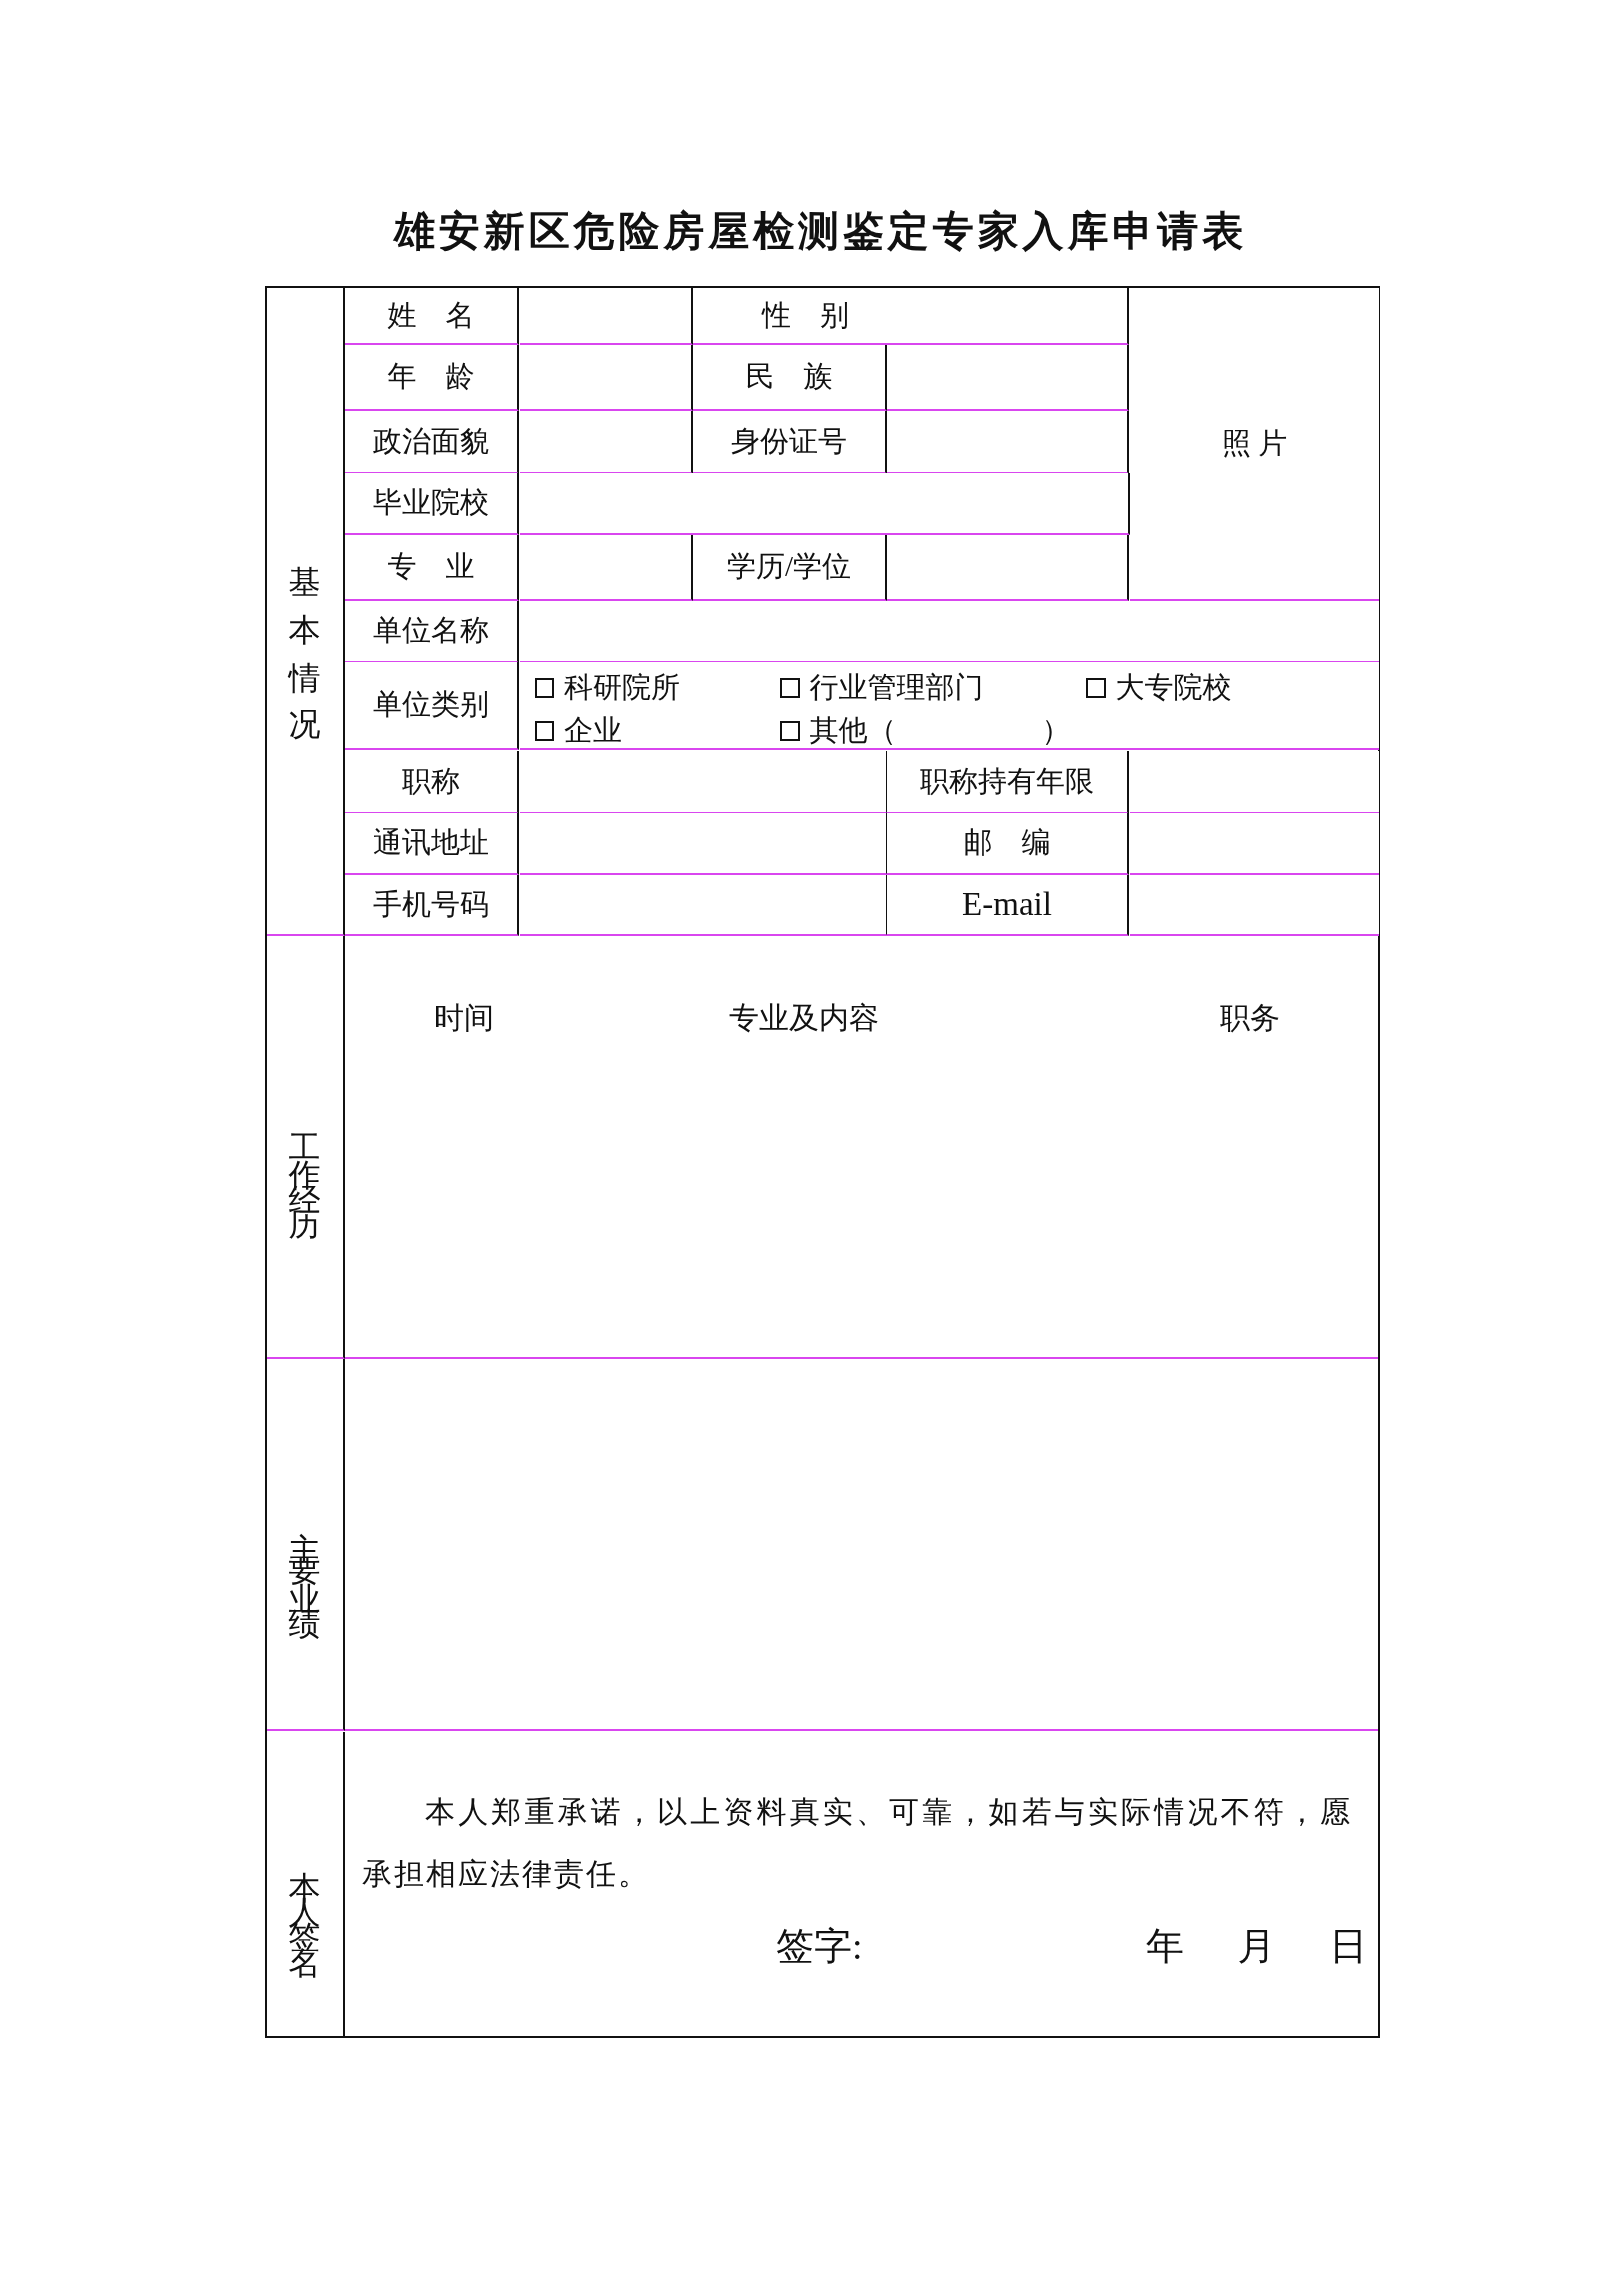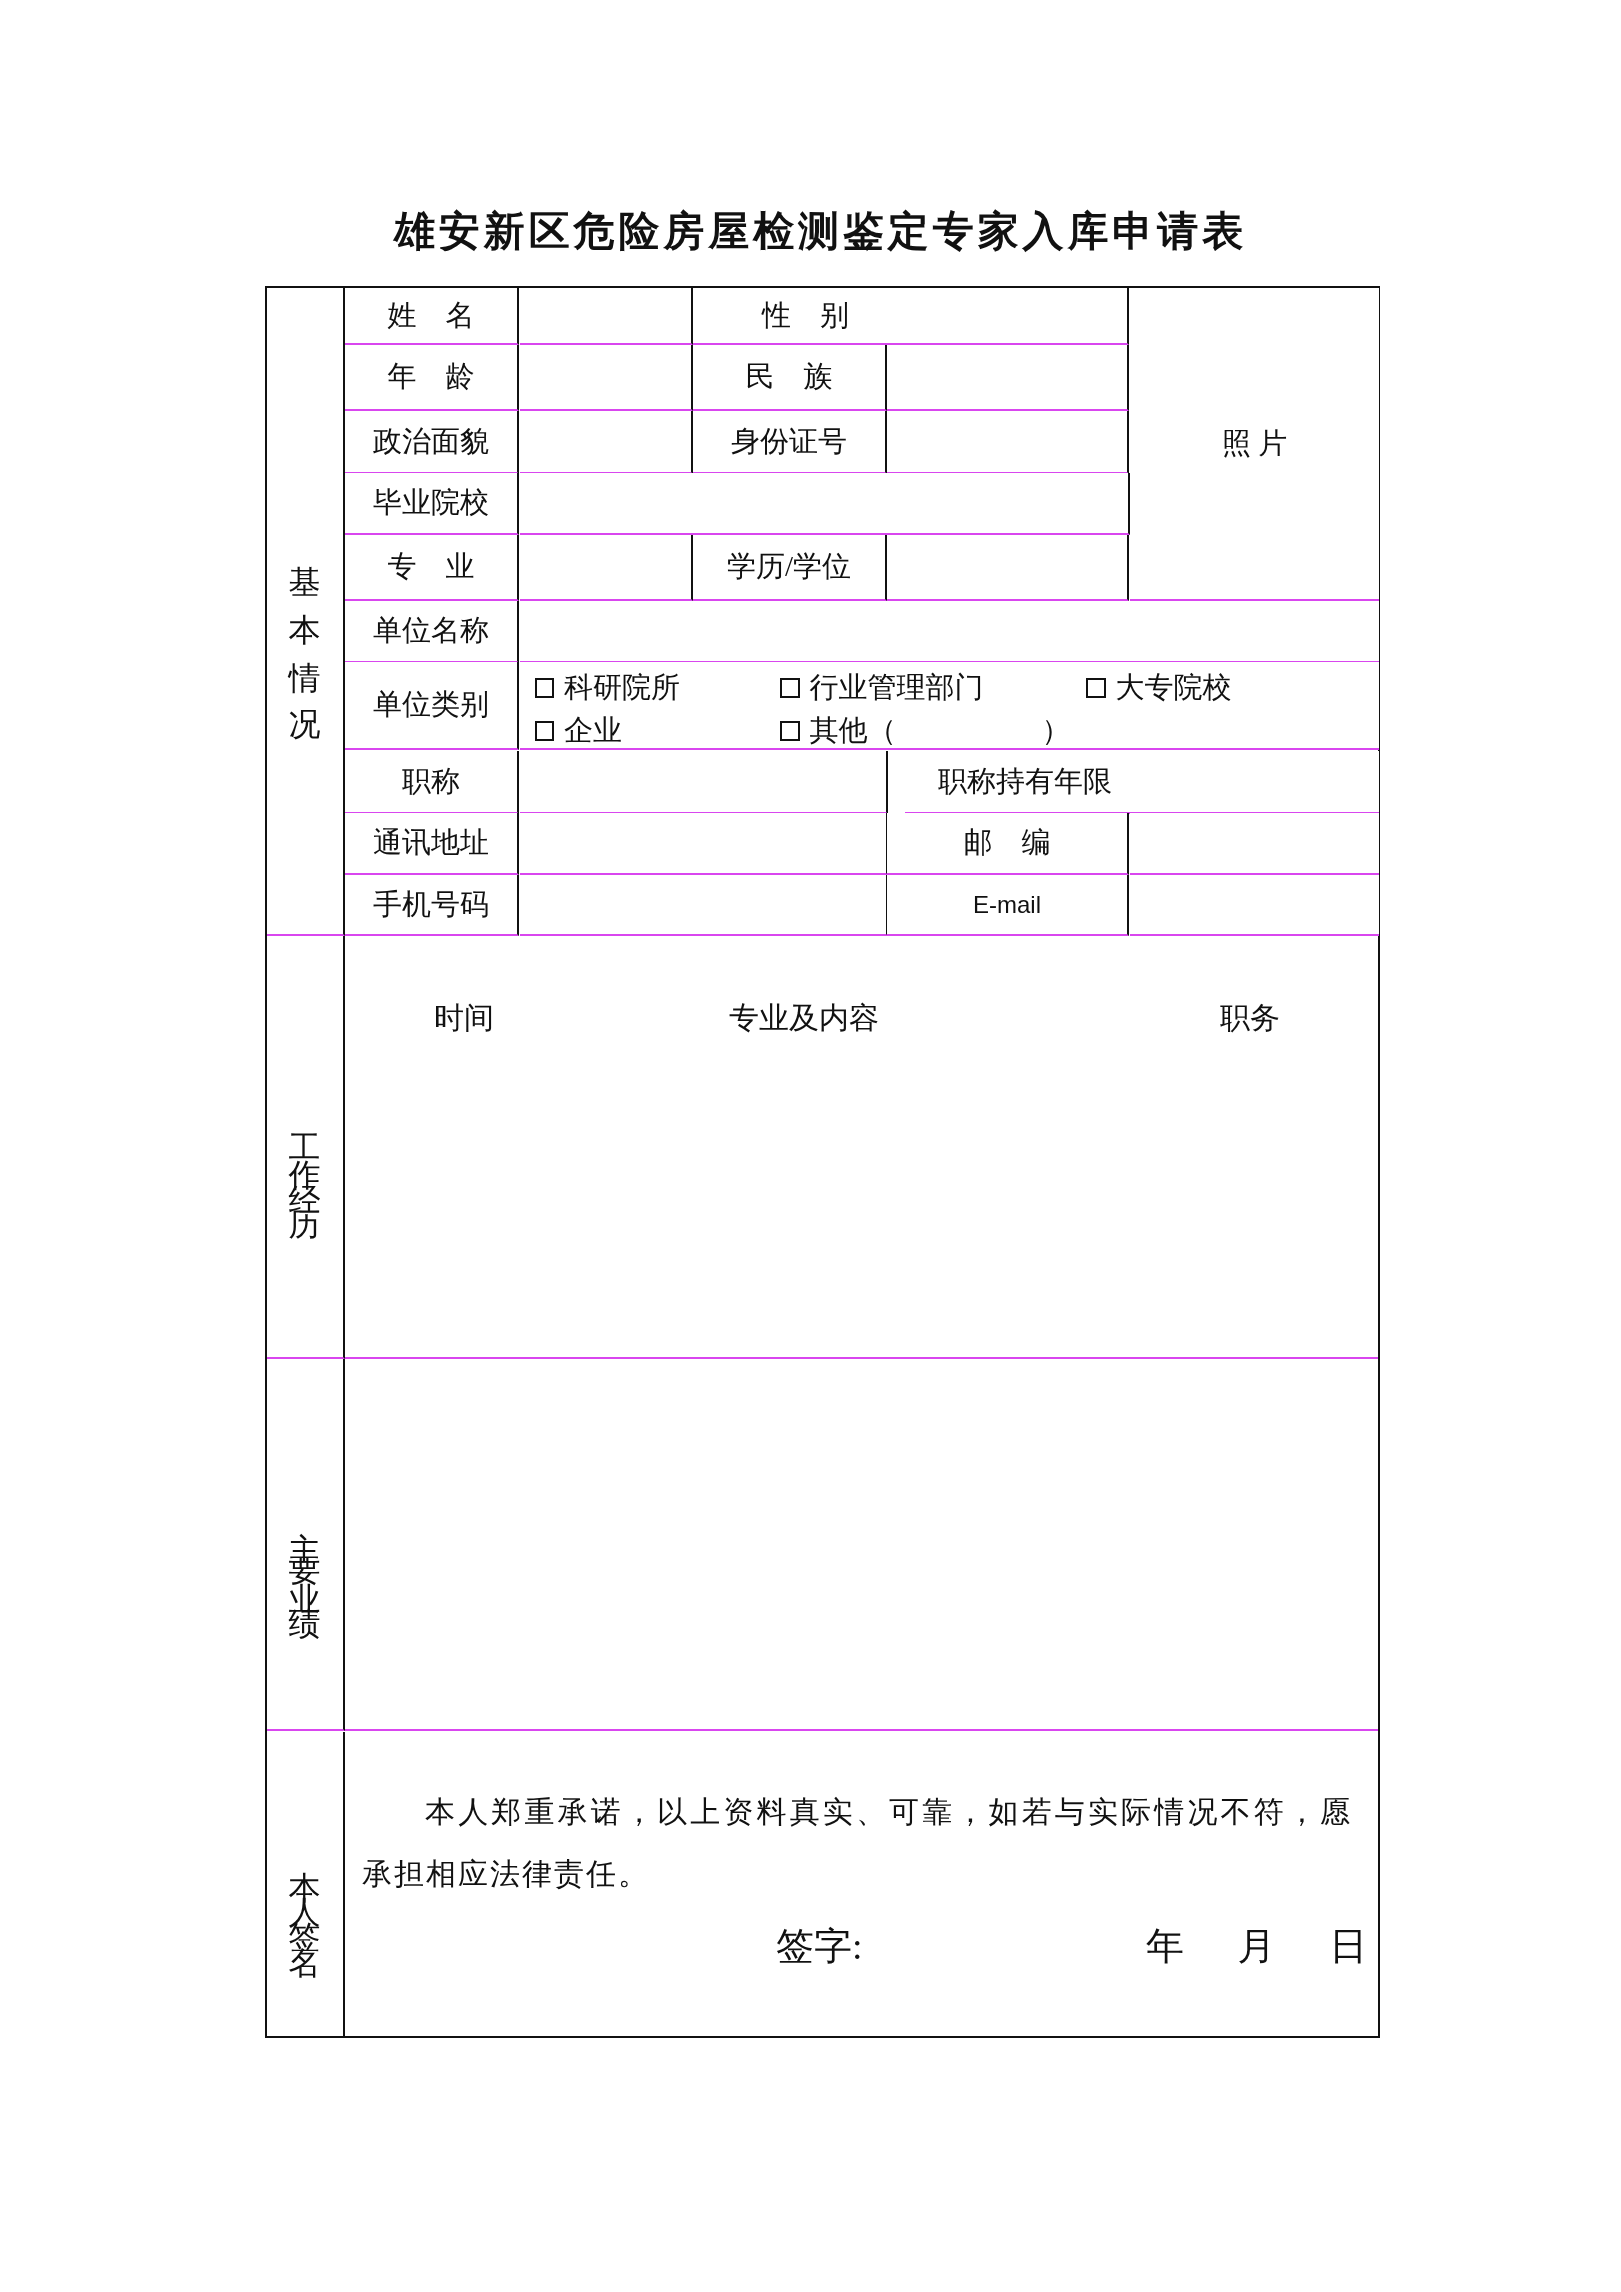--- a/index.html
+++ b/index.html
@@ -40,21 +40,21 @@
     display: flex; align-items: center; justify-content: center;
   }
   .vlabel span {
     writing-mode: vertical-rl;
     text-orientation: upright;
     font-size: 32px;
     white-space: nowrap;
   }
   .vgap-lg span { letter-spacing: 48px; transform: translateY(24.5px); }
   .vgap-sm span { letter-spacing: 25.5px; transform: translateY(12.7px); }
-  .mono { font-family: Liberation Sans, sans-serif; font-size: 24px; }
+  .mono { font-family: Liberation Serif, serif; font-size: 33px; }
   .cbx-item { position: absolute; white-space: nowrap; font-size: 29px; }
   .cbx {
     display: inline-block;
     width: 19.6px; height: 19.6px;
     border: 2px solid #111111;
     margin-right: 9.8px;
     vertical-align: -1px;
   }
   .work-head { position: absolute; transform: translateX(-50%); top: 54px; font-size: 30px; white-space: nowrap; margin-top: 8px; }
   .pledge {
@@ -121,21 +121,21 @@
   <div class="cell bB" style="left:253px;top:374px;width:859px;height:88px">
     <span class="cbx-item" style="left:14.7px;top:5.9px"><span class="cbx"></span><span>科研院所</span></span>
     <span class="cbx-item" style="left:260px;top:5.9px"><span class="cbx"></span><span>行业管理部门</span></span>
     <span class="cbx-item" style="left:566px;top:5.9px"><span class="cbx"></span><span>大专院校</span></span>
     <span class="cbx-item" style="left:14.7px;top:49px"><span class="cbx"></span><span>企业</span></span>
     <span class="cbx-item" style="left:260px;top:49px"><span class="cbx"></span><span>其他（　　　　　）</span></span>
   </div>
 
   <div class="cell lbl bR bB" style="left:78px;top:463px;width:174px;height:63px">职称</div>
   <div class="cell bR bB" style="left:253px;top:463px;width:368px;height:63px"></div>
-  <div class="cell lbl bR bB" style="left:638px;top:463px;width:242px;height:63px">职称持有年限</div>
+  <div class="cell lbl bR bB" style="left:620px;top:463px;width:242px;height:63px">职称持有年限</div>
   <div class="cell bB" style="left:863px;top:463px;width:249px;height:63px"></div>
 
   <div class="cell lbl bR bB" style="left:78px;top:525px;width:174px;height:62px">通讯地址</div>
   <div class="cell bR bB" style="left:253px;top:525px;width:368px;height:62px"></div>
   <div class="cell lbl bR bB" style="left:620px;top:525px;width:242px;height:62px">邮　编</div>
   <div class="cell bB" style="left:863px;top:525px;width:249px;height:62px"></div>
 
   <div class="cell lbl bR bB" style="left:78px;top:587px;width:174px;height:61px">手机号码</div>
   <div class="cell bR bB" style="left:253px;top:587px;width:368px;height:61px"></div>
   <div class="cell lbl mono bR bB" style="left:620px;top:587px;width:242px;height:61px">E-mail</div>

